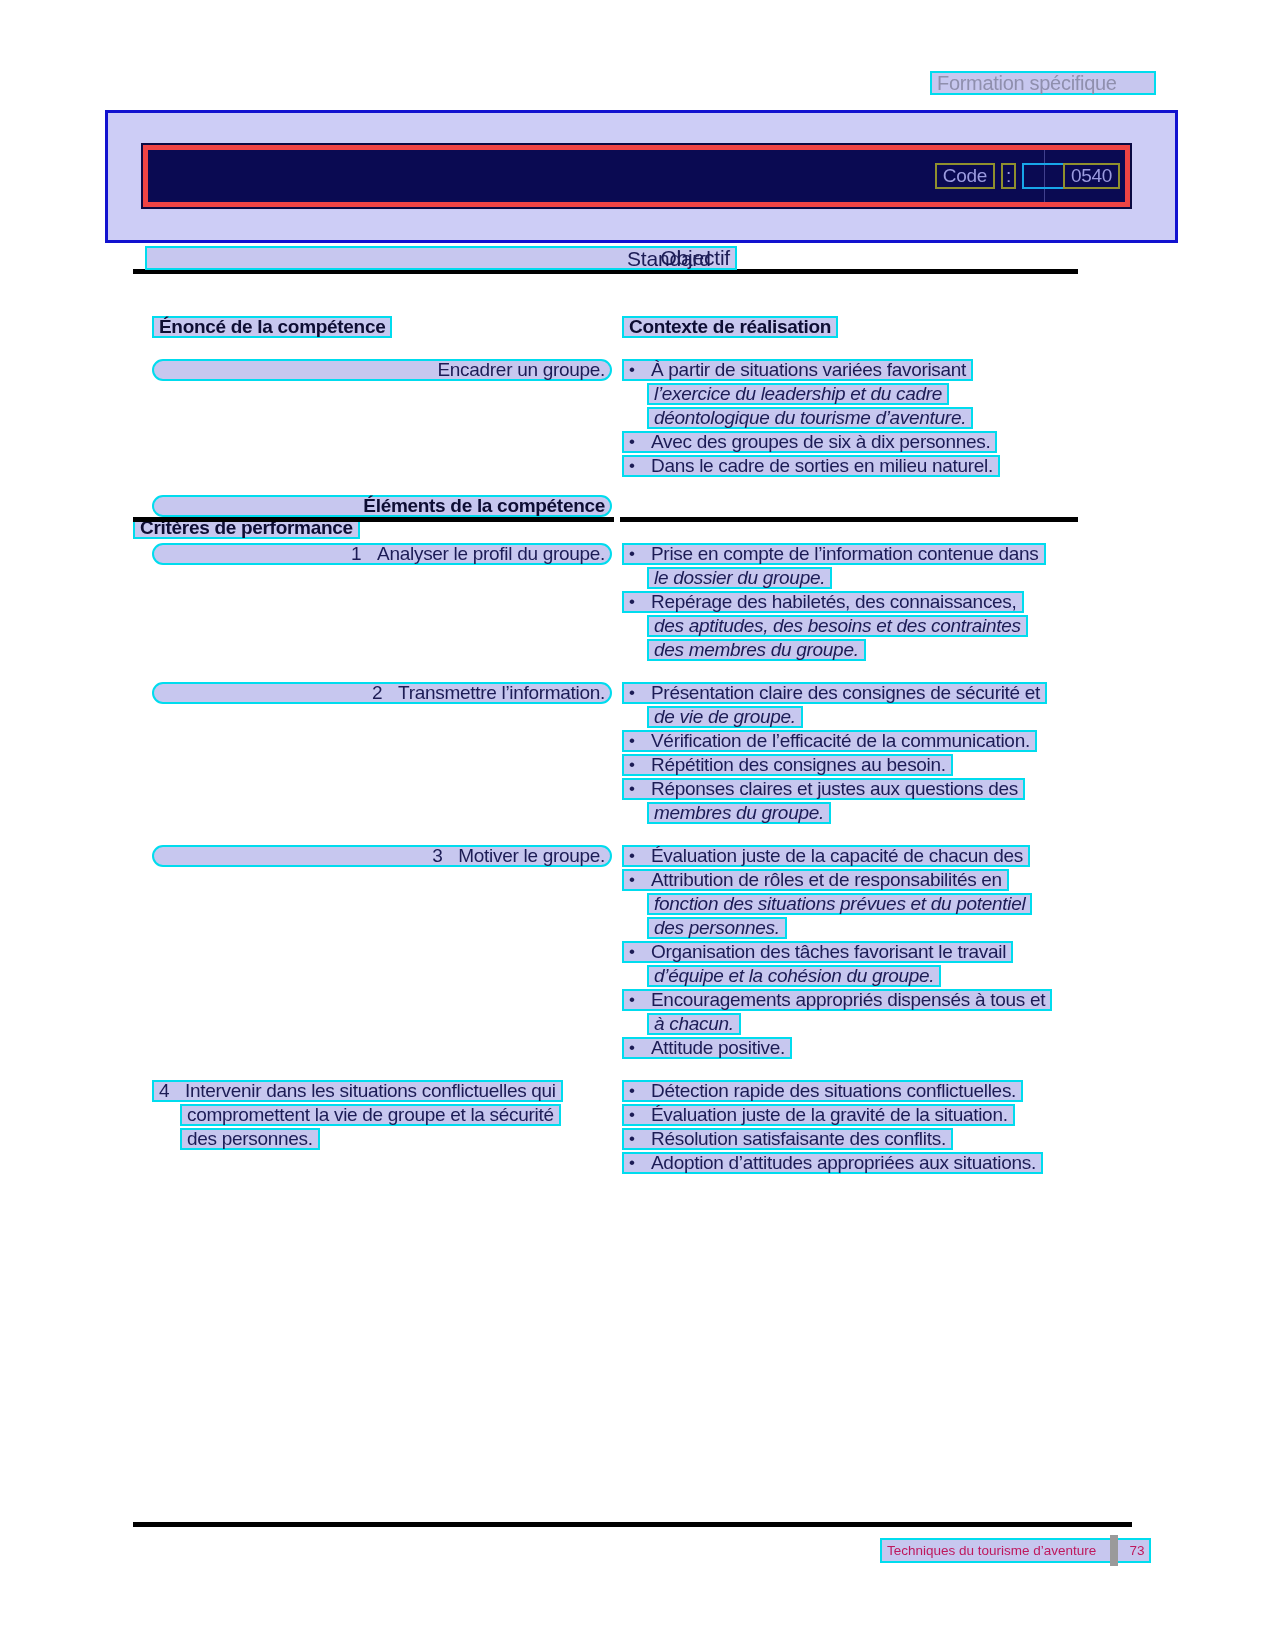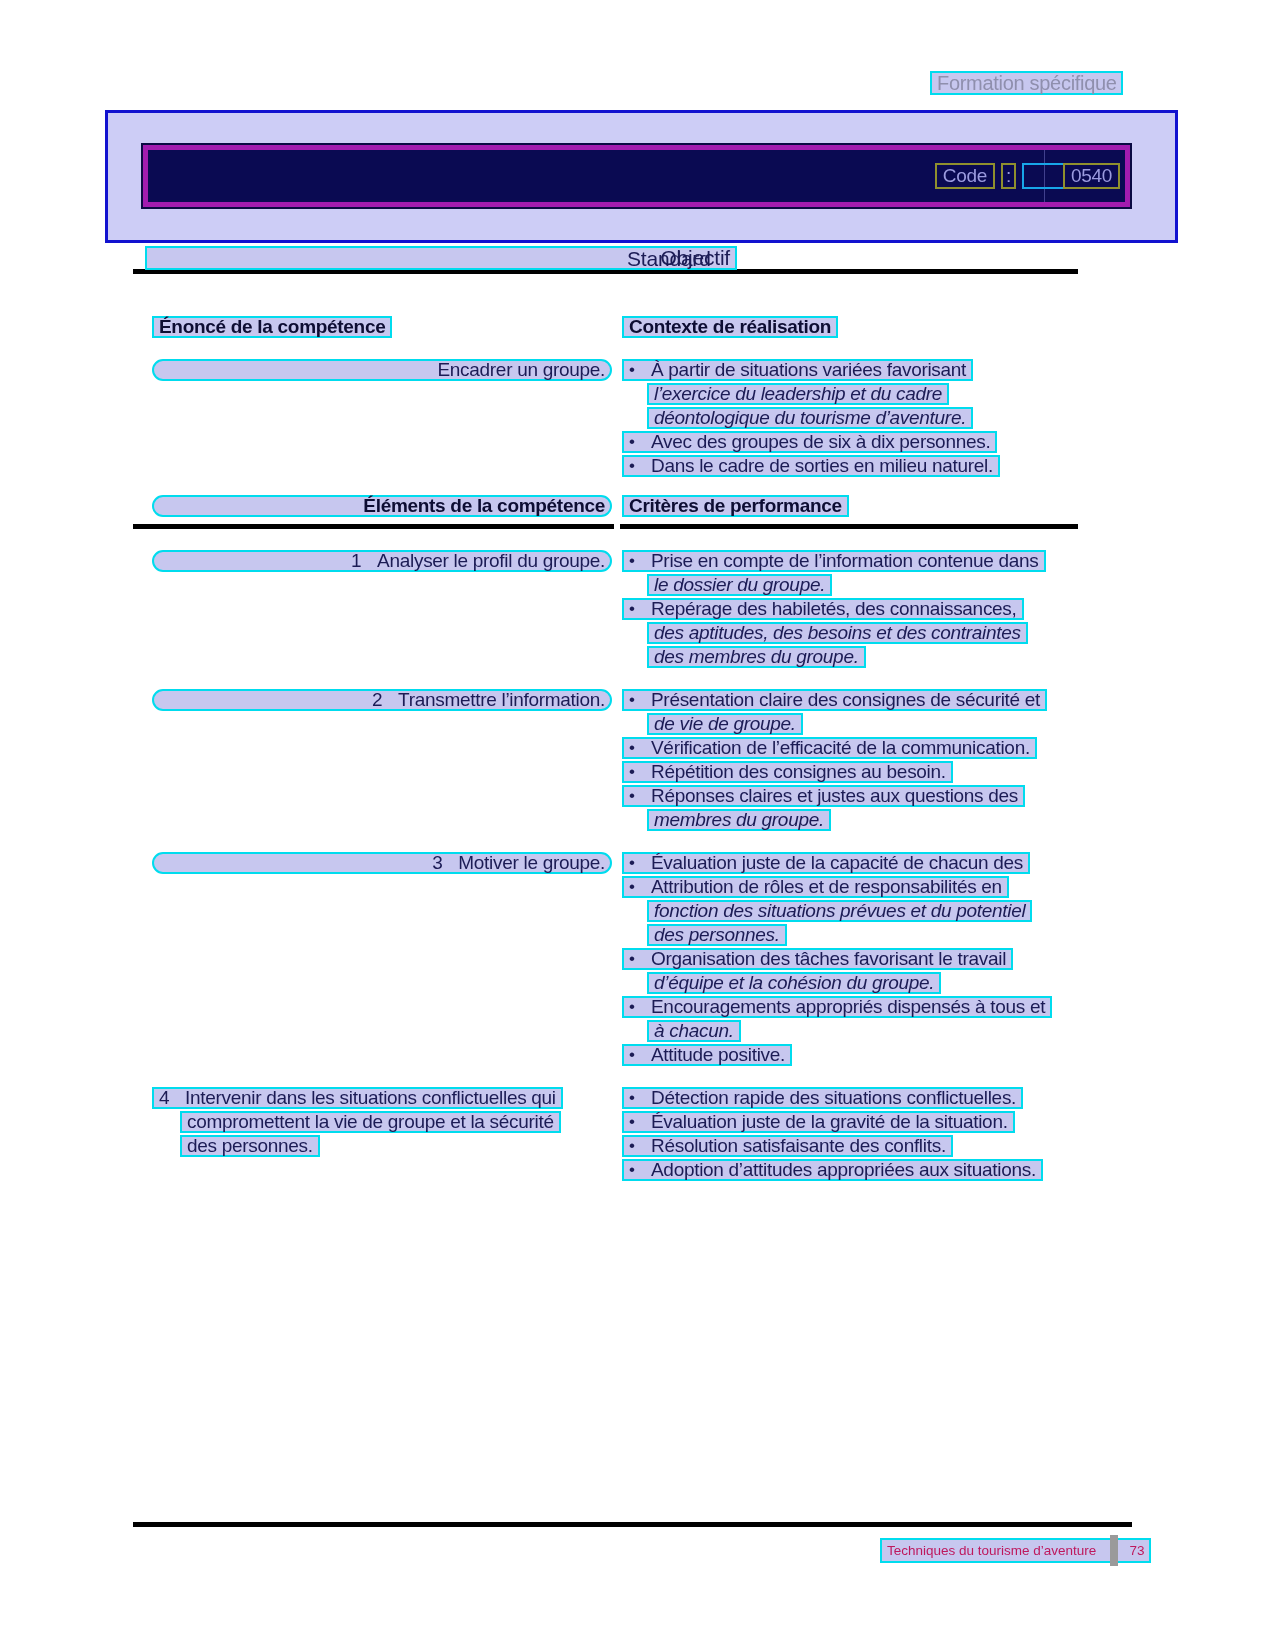--- a/index.html
+++ b/index.html
@@ -18,31 +18,31 @@
     background:var(--hl-fill);
     border:2px solid var(--hl-border);
     box-sizing:border-box;
     display:inline-flex;align-items:center;
     height:22px;padding:0 5px;
     font-size:19px;letter-spacing:-0.3px;line-height:20px;
     color:var(--txt);white-space:nowrap;justify-content:flex-end;
   }
   
   .toplabel{
-    position:absolute;left:930px;top:71px;width:193px;height:24px;
+    position:absolute;left:930px;top:71px;width:226px;height:24px;
     color:#8f8fad;font-size:20px;justify-content:flex-start;
   }
   
   .banner-outer{
     position:absolute;left:105px;top:110px;width:1073px;height:133px;
     background:#cdcdf6;border:3px solid #1212cf;box-sizing:border-box;
   }
   .banner-inner{
     position:relative;margin:32px 0 0 35px;width:987px;height:62px;
-    background:#0a0a52;border:5px solid #a21caf;outline:2px solid #0a0a42;
+    background:#0a0a52;border:5px solid #ef4444;outline:2px solid #0a0a42;
     box-sizing:border-box;
     padding-left:8px;
   }
   .banner-vline{
     position:absolute;left:896px;top:0;bottom:0;width:1px;
     background:rgba(110,110,190,0.55);
   }
   .codegroup{
     position:absolute;right:5px;top:50%;transform:translateY(-50%);
     display:flex;align-items:center;gap:6px;
@@ -151,21 +151,21 @@
                 <span>Avec des groupes de six à dix personnes.</span>
               </span></div>
             <div class="rline"><span class="hl">
                 <span class="bullet">•</span>
                 <span>Dans le cadre de sorties en milieu naturel.</span>
               </span></div>
           </div>
         </div>
       </div>
 
-    <div class="sec-header" style="margin-bottom:7px;">
+    <div class="sec-header" style="margin-bottom:0;flex-direction:column;">
       <div class="lcellh">
         <span class="hl bold fullw">Éléments de la compétence</span>
       </div>
       <div class="rcellh">
         <span class="hl bold">Critères de performance</span>
       </div>
     </div>
     <div class="rule2">
       <span class="seg1"></span>
       <span class="gap"></span>

